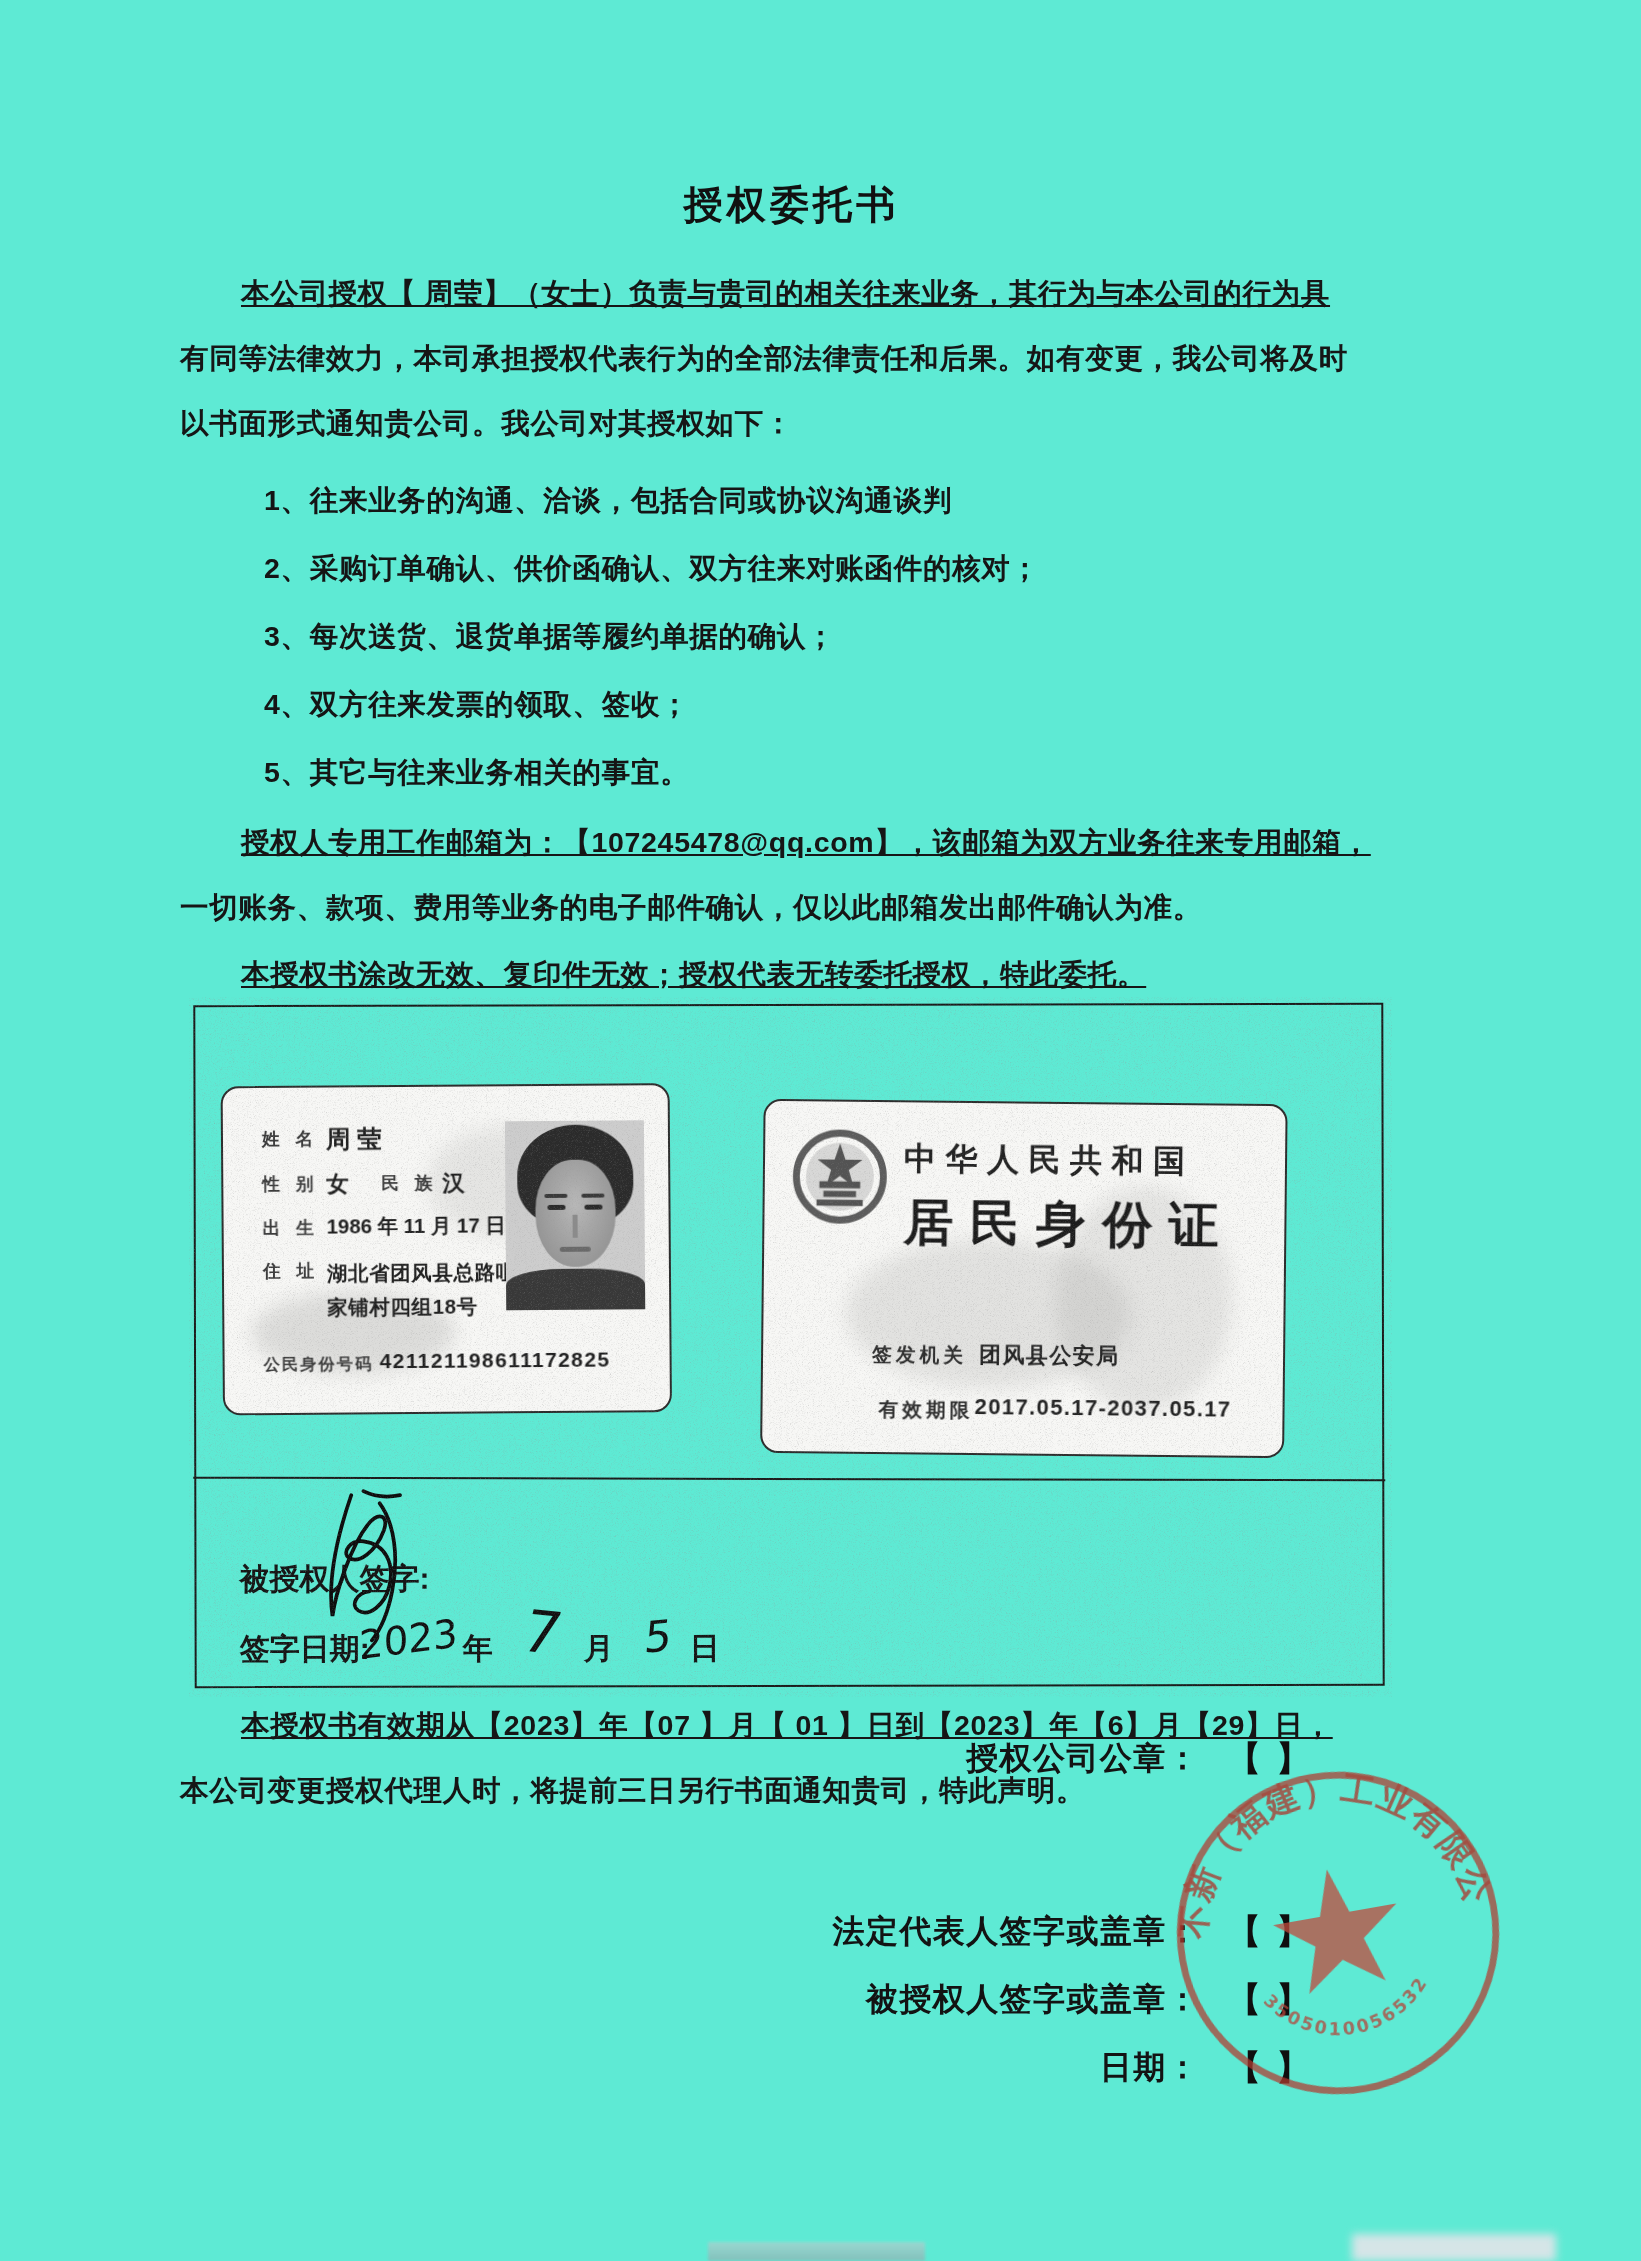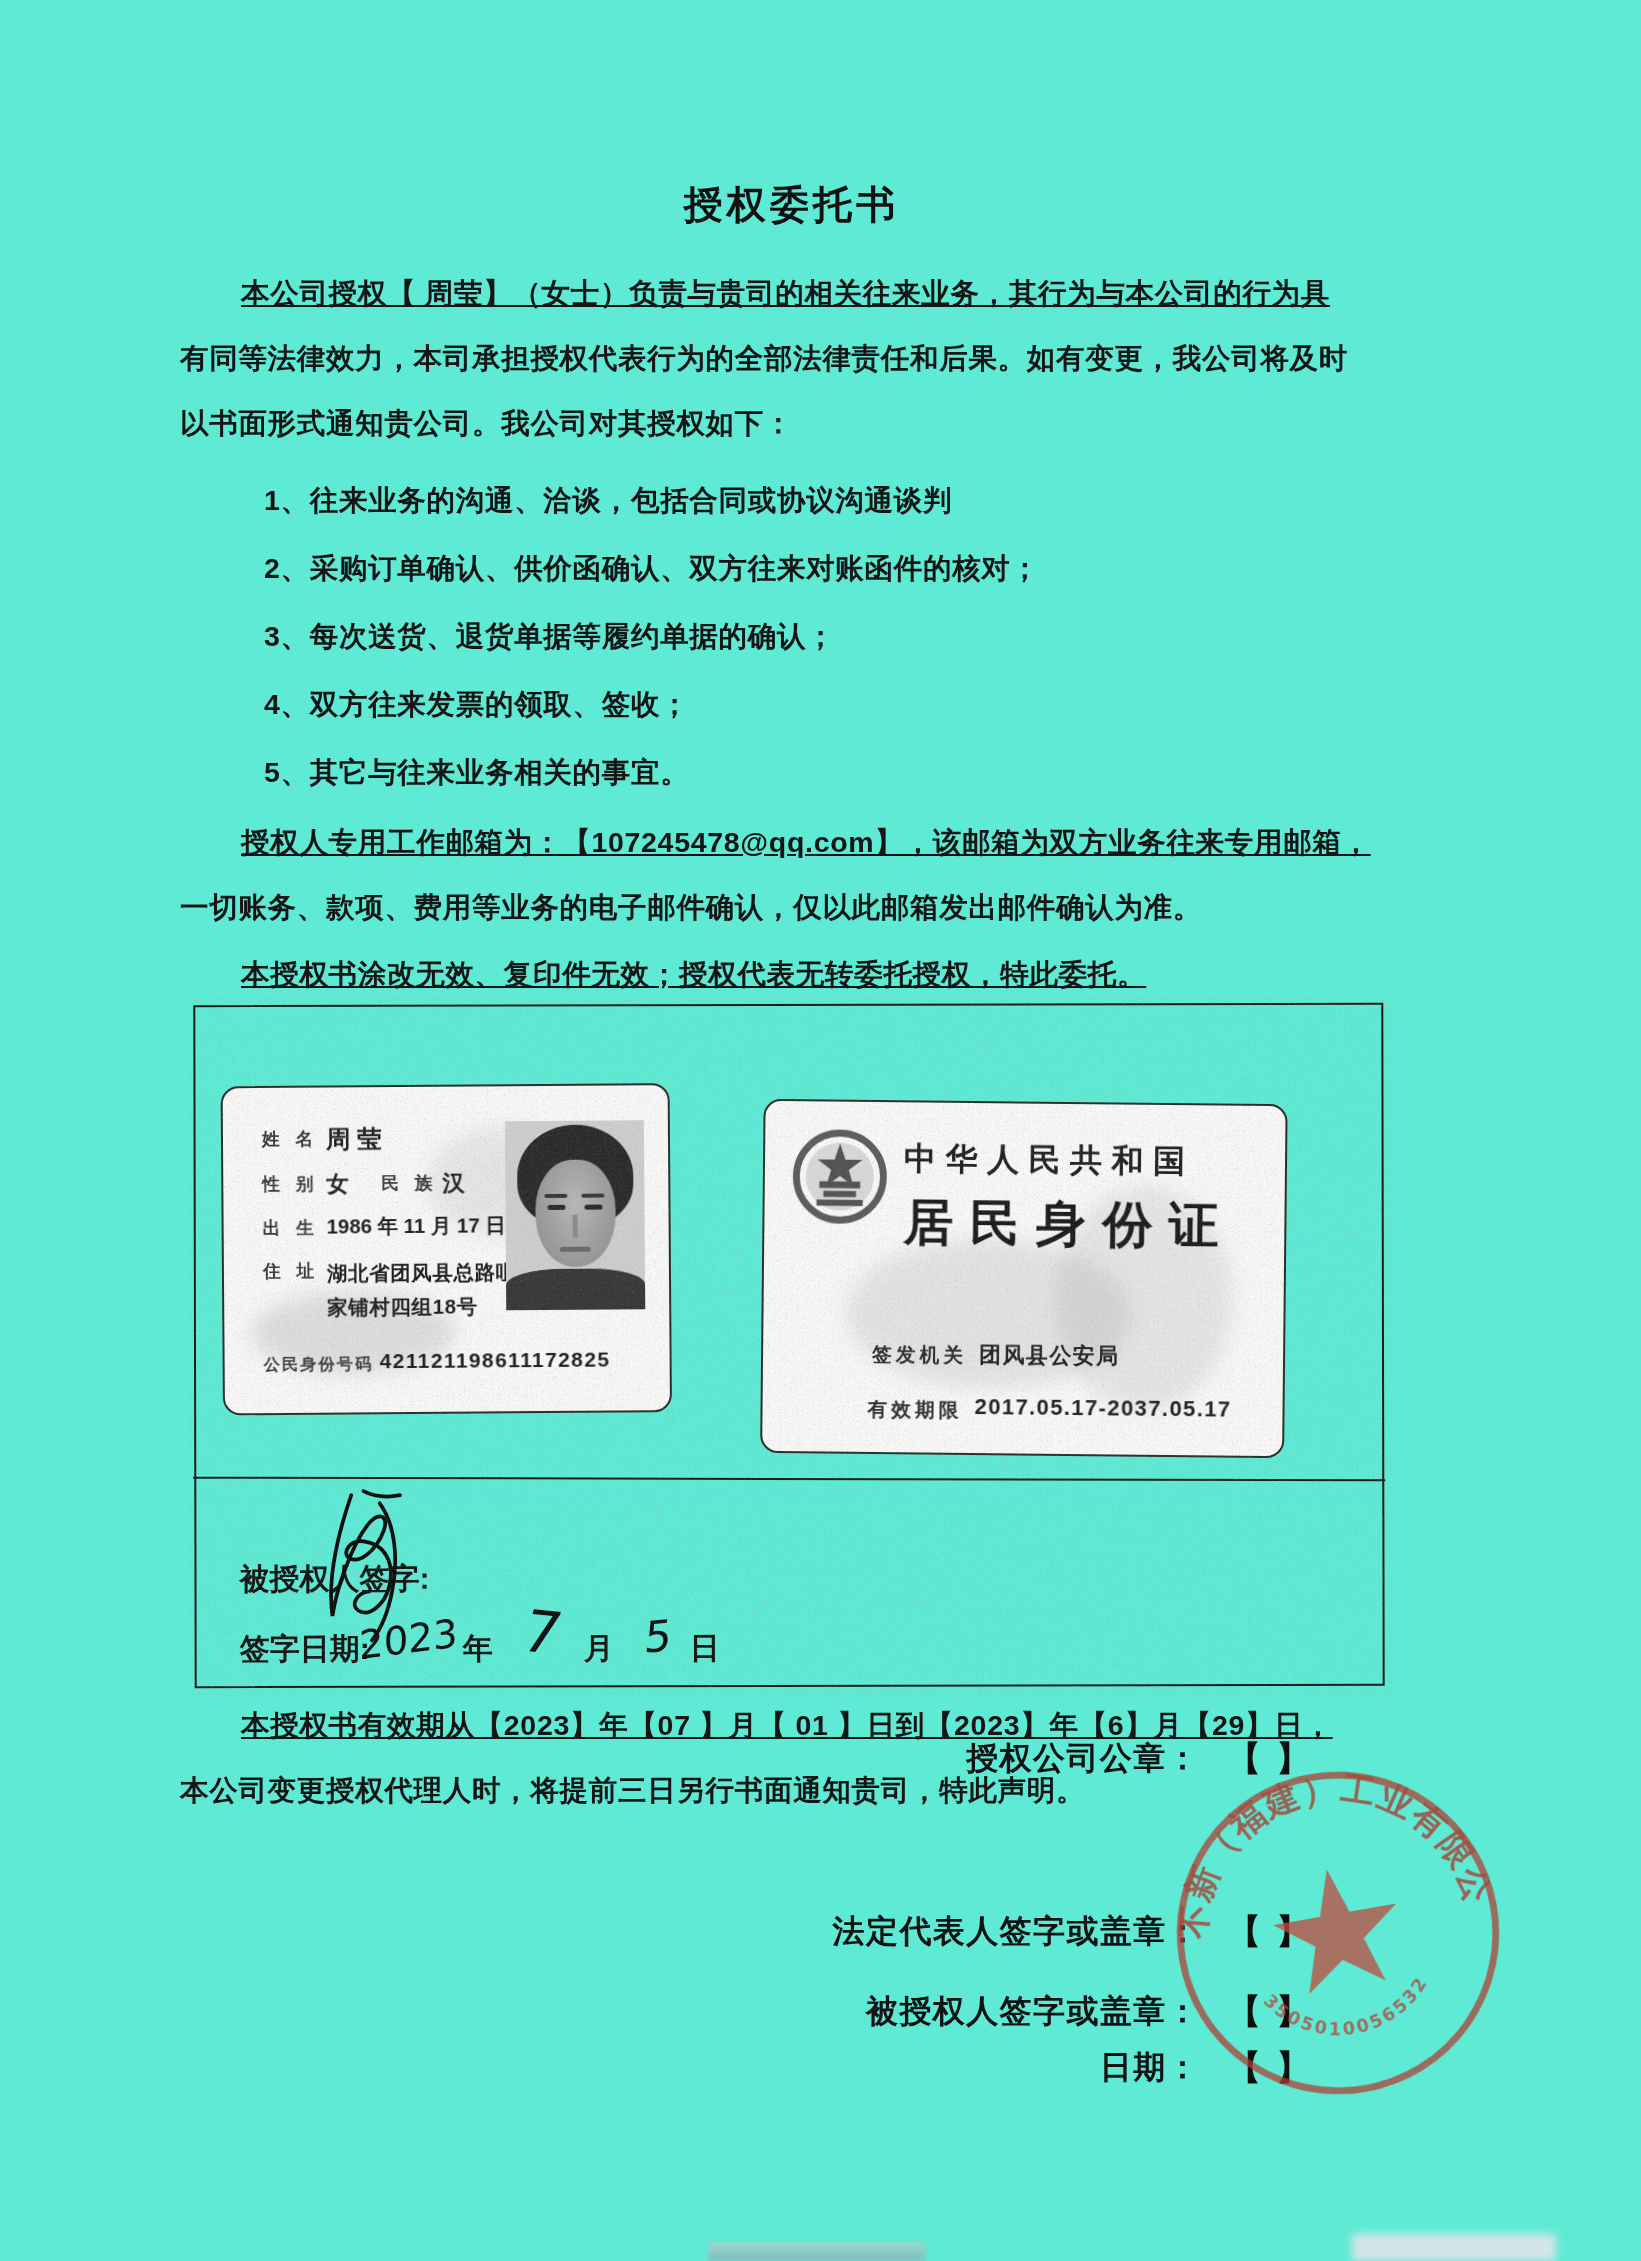--- a/index.html
+++ b/index.html
@@ -134,21 +134,21 @@
         <circle cx="75" cy="75" r="50" fill="#6b6b6b" opacity="0.25"></circle>
         <polygon points="75,26 83,50 108,50 88,65 95,89 75,74 55,89 62,65 42,50 67,50" fill="#3d3d3d"></polygon>
         <rect x="45" y="82" width="60" height="10" fill="#3d3d3d"></rect>
         <rect x="51" y="96" width="48" height="9" fill="#3d3d3d"></rect>
         <rect x="41" y="109" width="68" height="9" fill="#3d3d3d"></rect>
       </svg>
       <div class="country-name">中华人民共和国</div>
       <div class="card-name">居民身份证</div>
       <div class="back-row-label" style="left:109px;top:239px;">签发机关</div>
       <div class="back-row-value" style="left:216px;top:237px;">团风县公安局</div>
-      <div class="back-row-label" style="left:105px;top:294px;">有效期限</div>
+      <div class="back-row-label" style="left:116px;top:294px;">有效期限</div>
       <div class="back-row-value" style="left:212px;top:291px;">2017.05.17-2037.05.17</div>
     </div>
 
     <div class="sig-label" style="left:43px;top:552px;">被授权人签字:</div>
     <svg class="abs" style="left:102px;top:476px;" width="156" height="163" viewBox="0 0 230 240">
       <g fill="none" stroke="#0d0d0d" stroke-width="5.5" stroke-linecap="round">
         <path d="M78,18 C60,70 42,140 50,196 C55,160 78,92 102,62 C118,42 134,47 126,70 C114,102 88,120 74,110 C64,102 76,84 96,86 C128,90 142,118 134,152 C127,180 104,198 88,188 C76,180 86,162 104,160"></path>
         <path d="M120,30 C142,60 148,110 138,160 C132,190 122,215 108,232"></path>
         <path d="M96,12 C112,20 130,22 150,18"></path>
       </g>
@@ -182,21 +182,21 @@
         <span>】</span>
       </span>
   </div>
   <div class="stamp-row" style="top:1913px;">
     <span class="label">法定代表人签字或盖章：</span>
     <span class="brackets">
         <span>【</span>
         <span>】</span>
       </span>
   </div>
-  <div class="stamp-row" style="top:1981px;margin-top:12px;">
+  <div class="stamp-row" style="top:1981px;">
     <span class="label">被授权人签字或盖章：</span>
     <span class="brackets">
         <span>【</span>
         <span>】</span>
       </span>
   </div>
   <div class="stamp-row" style="top:2049px;">
     <span class="label">日期：</span>
     <span class="brackets">
         <span>【</span>

